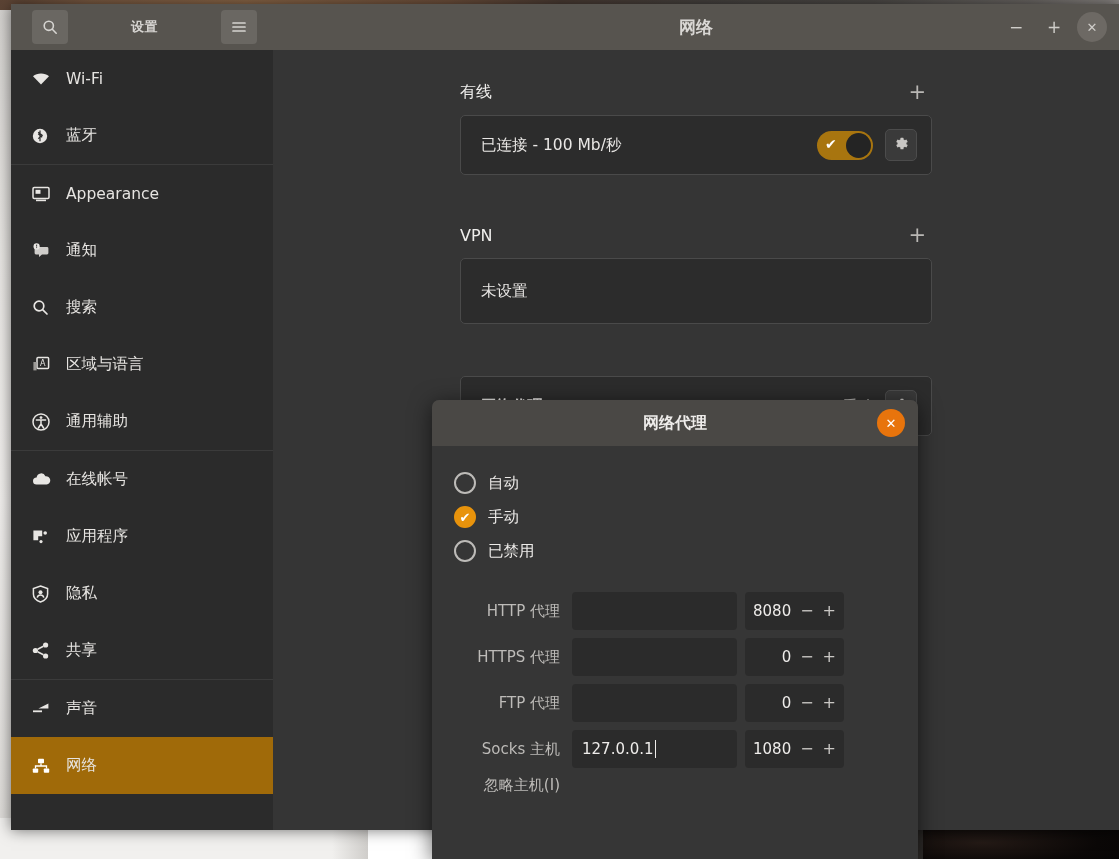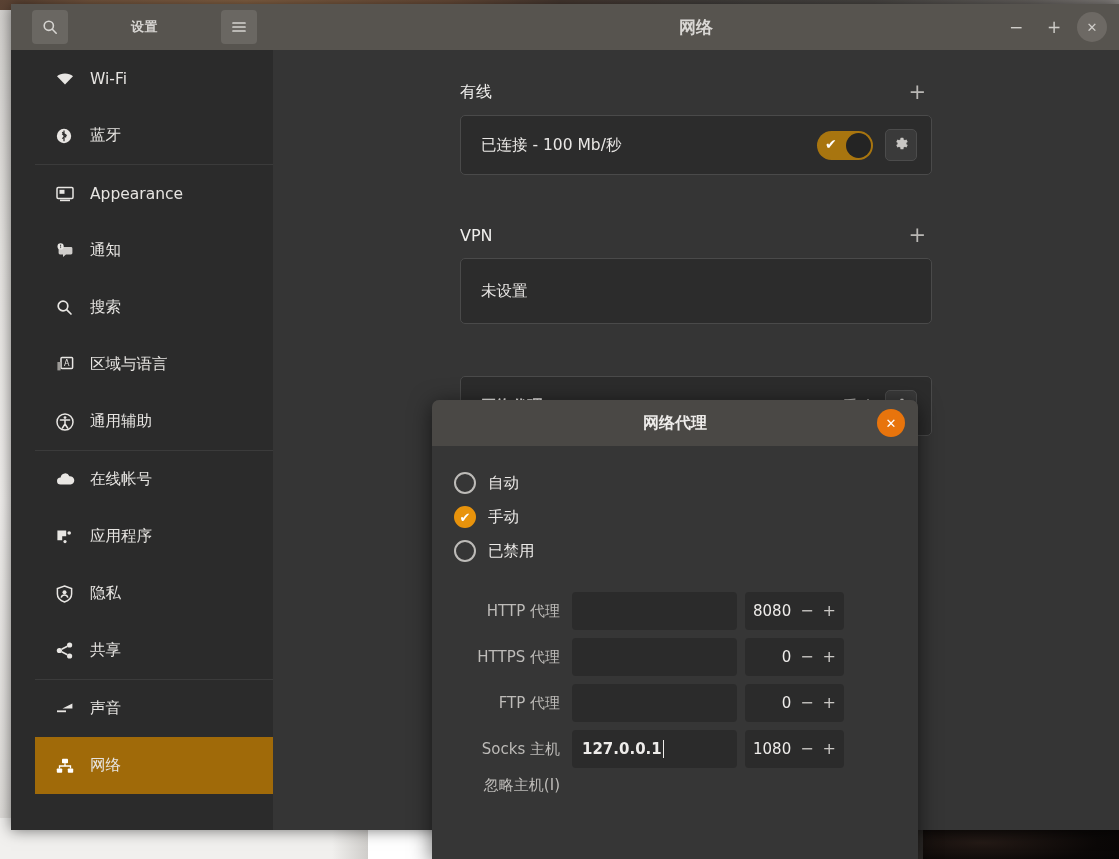--- a/index.html
+++ b/index.html
@@ -88,21 +88,20 @@
     background: transparent;
   }
   .wc-btn.close { background: #6d6964; font-size: 13px; }
 
   
   #sidebar {
     position: absolute; left: 0; top: 46px;
     width: 262px; bottom: 0;
     background: #2b2b2b;
     overflow: hidden;
-    padding-left: 24px;
   }
   .side-item {
     height: 57px; display: flex; align-items: center;
     padding-left: 21px; color: #e6e4e1; font-size: 15.5px;
     cursor: pointer;
   }
   .side-item .ico {
     width: 26px; display: flex; align-items: center; justify-content: flex-start;
     color: #e8e6e3; flex: 0 0 26px;
   }
@@ -202,21 +201,21 @@
   .form-label {
     width: 140px; text-align: right; color: #bdbbb8; font-size: 15px;
     padding-right: 12px; flex: 0 0 140px;
   }
   .text-input {
     height: 38px; background: #2b2b2b; border-radius: 4px;
     border: none; color: #eeecea; font-size: 15px;
     padding: 0 10px; font-family: inherit;
     display: flex; align-items: center;
   }
-  .host-input { width: 165px; font-weight: bold; }
+  .host-input { width: 165px; }
   .host-input.caret::after {
     content: ""; width: 1px; height: 18px; background: #eeecea;
     display: inline-block; margin-left: 1px;
   }
   .spin {
     width: 99px; height: 38px; background: #2b2b2b; border-radius: 4px;
     margin-left: 8px; display: flex; align-items: center;
     justify-content: flex-end; padding-right: 8px; gap: 9px;
   }
   .spin .num { color: #eeecea; font-size: 15px; }

